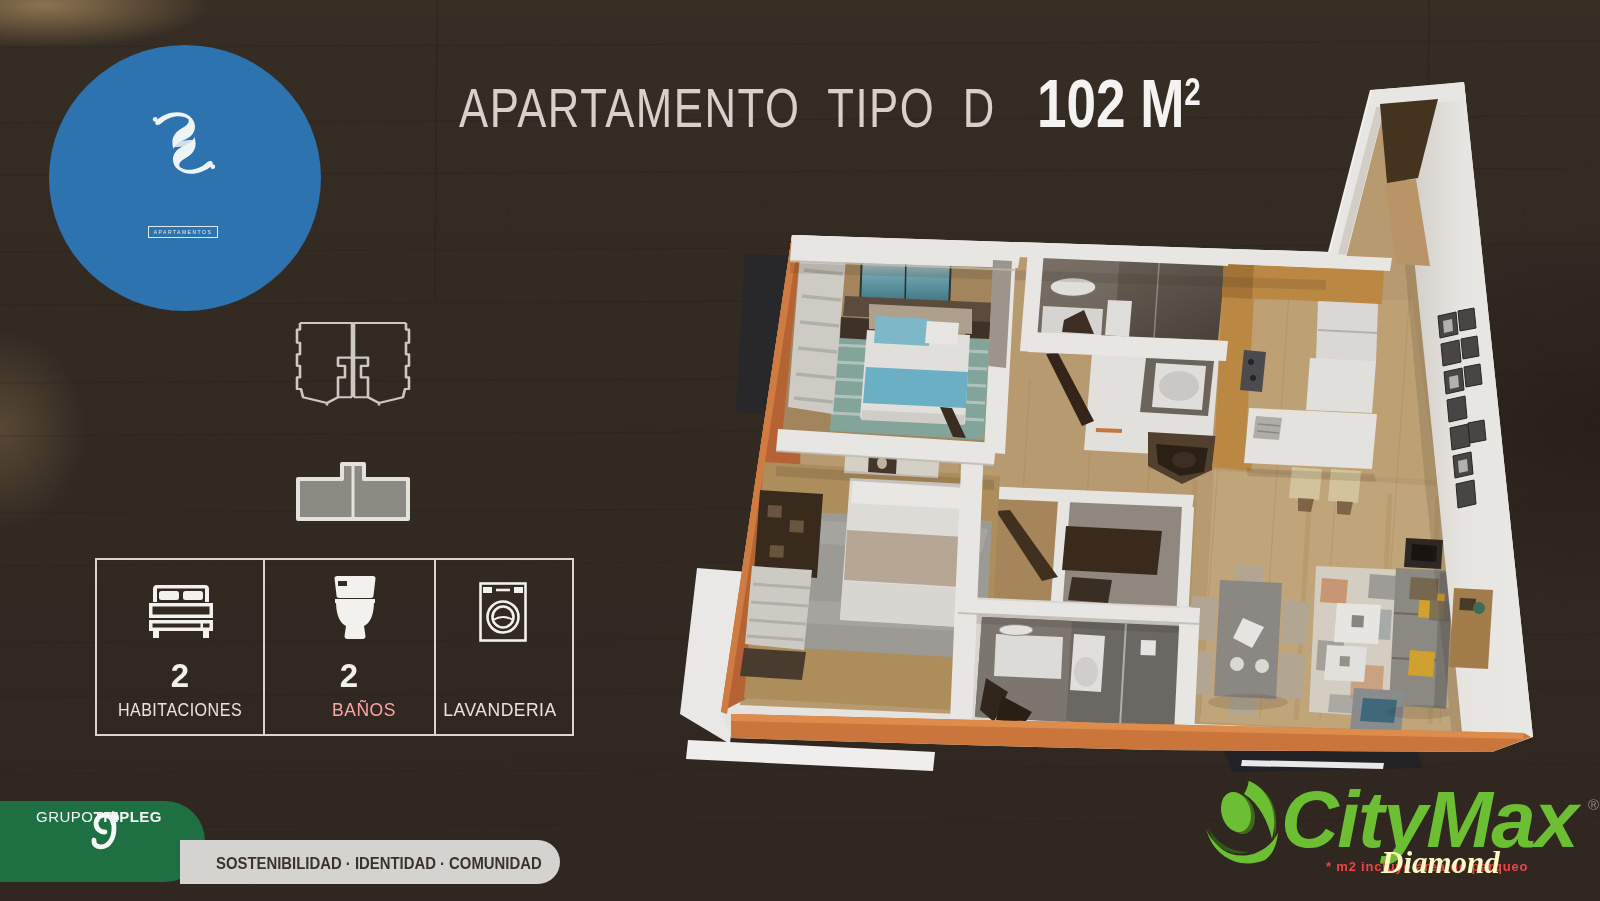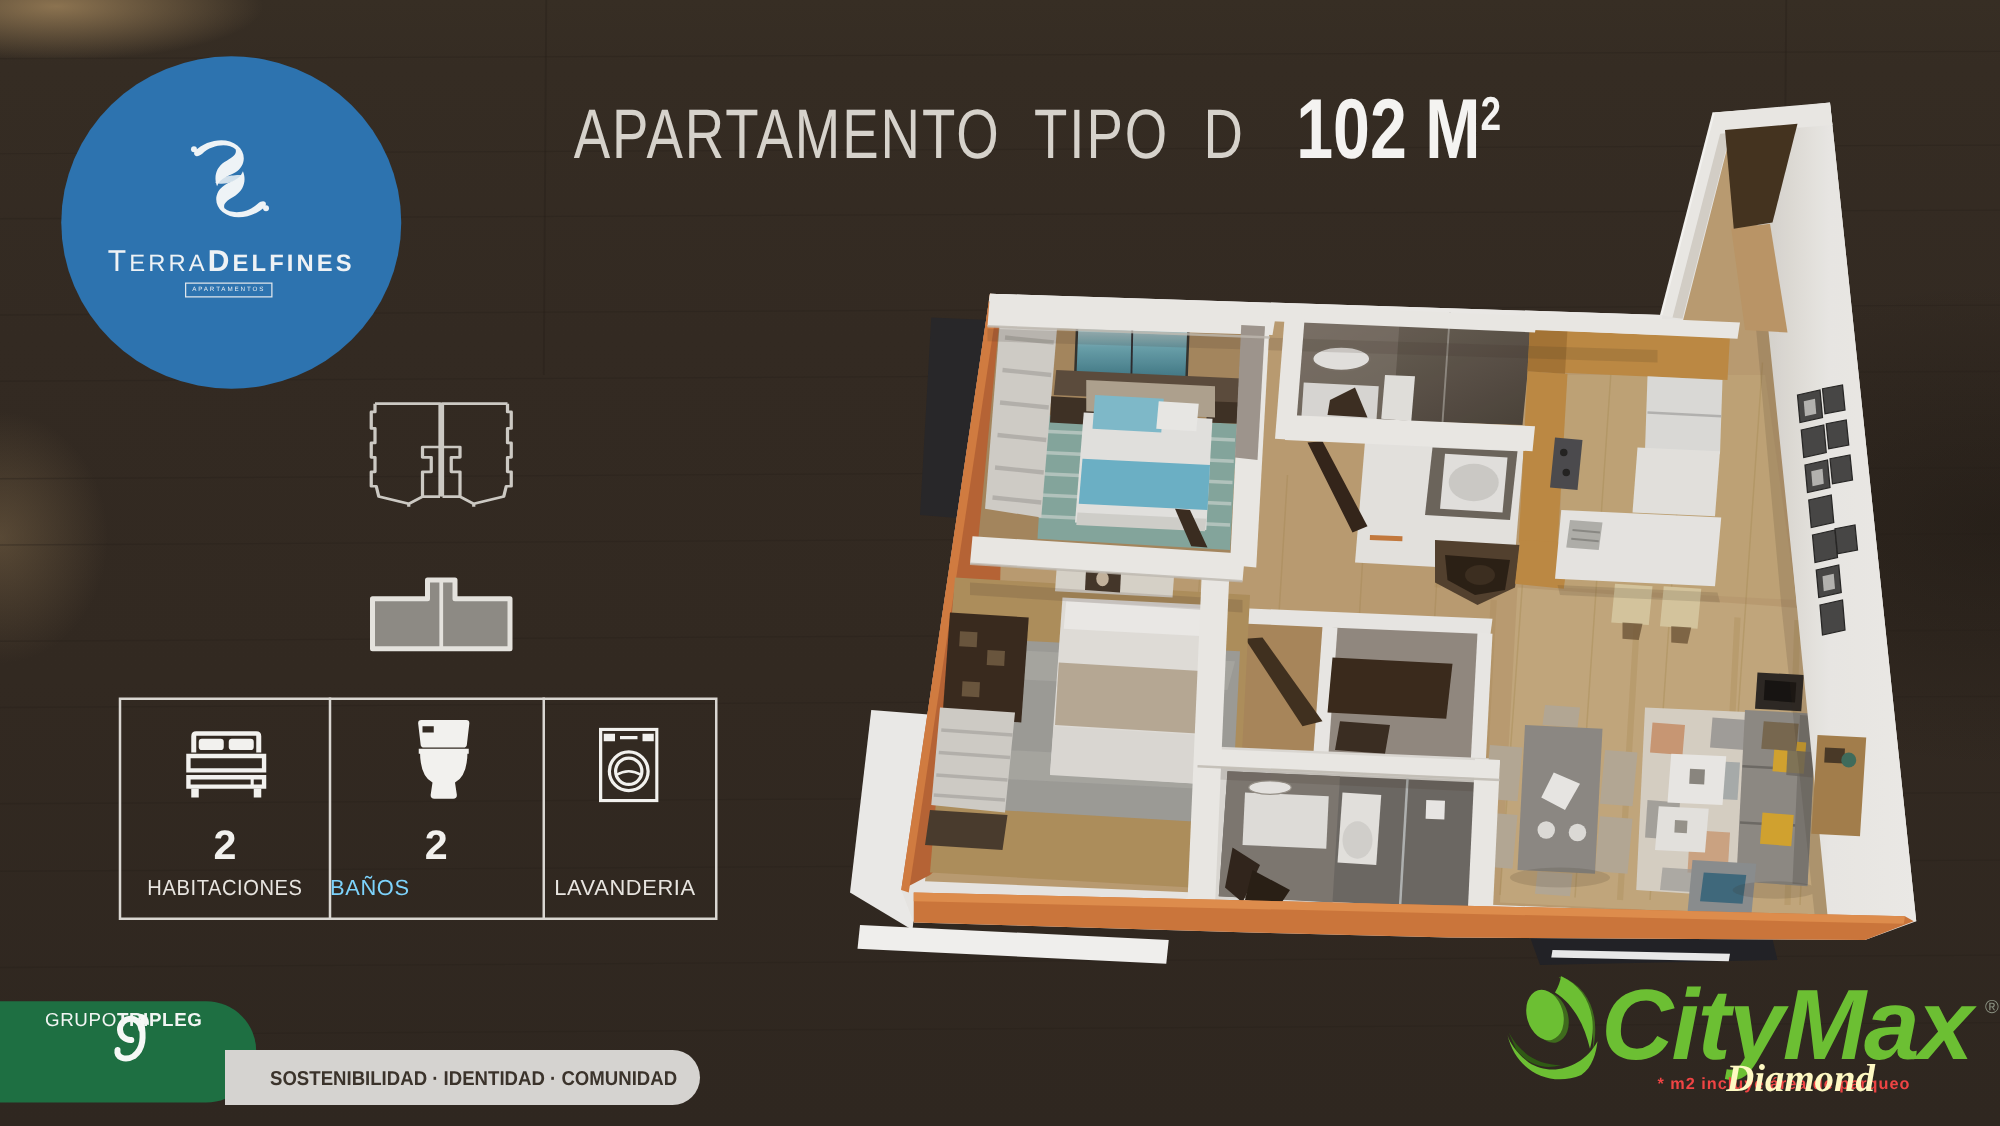--- a/index.html
+++ b/index.html
@@ -47,22 +47,20 @@
   <svg class="abs" style="left:150px;top:110px" width="68" height="66" viewBox="0 0 92 88">
     <g fill="#eef3f6">
       <path d="M8,14 C20,2 42,-2 54,8 C64,16 63,30 52,37 C44,42 36,42 32,52 C28,42 31,32 40,26 C48,21 54,18 52,12 C44,5 26,7 16,17 C10,22 5,19 8,14 z"></path>
       <path d="M84,74 C72,86 50,90 38,80 C28,72 29,58 40,51 C48,46 56,46 60,36 C64,46 61,56 52,62 C44,67 38,70 40,76 C48,83 66,81 76,71 C82,66 87,69 84,74 z"></path>
       <circle cx="7" cy="12" r="3.2"></circle>
       <circle cx="85" cy="76" r="3.2"></circle>
       <path d="M30,48 C36,40 54,40 60,40 C55,47 38,52 30,48z" opacity=".85"></path>
     </g>
   </svg>
 
-  <div class="abs" style="left:49px;top:196px;width:272px;text-align:center;color:#eef2f5;
-     font-size:24px;letter-spacing:2.5px;"><span>T<span style="font-size:19px">ERRA</span></span><span style="font-weight:700">D<span style="font-size:19px">ELFINES</span></span></div>
 
   <div class="abs" style="left:148px;top:226px;width:68px;height:10px;border:1px solid #dfe6ec;
      color:#e8edf2;font-size:5px;text-align:center;line-height:10px;letter-spacing:1.5px;">APARTAMENTOS</div>
 
   <div class="abs" style="left:459px;top:64px;white-space:nowrap;color:#d6d2cb;font-size:56px;
       letter-spacing:2px;transform:scaleX(0.78);transform-origin:0 0;">APARTAMENTO&nbsp; TIPO&nbsp; D&nbsp;&nbsp; <span style="color:#f4f3f1;font-weight:700;font-size:68px;letter-spacing:0px">102 M<span style="font-size:38px;vertical-align:22px">2</span></span></div>
 
   <svg class="abs" style="left:293px;top:318px" width="120" height="104" viewBox="0 0 120 126" preserveAspectRatio="none">
     <g fill="none" stroke="#ccc9c3" stroke-width="2.6" stroke-linejoin="round">
       <path d="M7,6 L59,6 L59,48 L45,48 L45,58 L52,58 L52,72 L45,72 L45,96 L34,103 L34,106 M59,6 L59,96
@@ -105,21 +103,21 @@
     <g fill="#f2f1ee">
       <path d="M5,1 h36 q2.5,0 2.5,2.5 l-2,17 q0,2.5 -3,2.5 h-31 q-3,0 -3,-2.5 l-2,-17 Q2.5,1 5,1 z"></path>
       <rect x="6" y="6" width="9" height="5" fill="#332a22"></rect>
       <path d="M4,26 h38 q0,20 -10,25 l1.5,10 q0,3 -3,3 h-15 q-3,0 -3,-3 l1.5,-10 q-10,-5 -10,-25 z"></path>
       <rect x="3" y="24" width="40" height="4"></rect>
     </g>
   </svg>
 
   <div class="abs" style="left:264px;top:657px;width:170px;text-align:center;color:#f2f1ee;font-size:33px;font-weight:700;">2</div>
 
-  <div class="abs" style="left:264px;top:700px;width:200px;color:#7dd3fc;font-size:17.5px;letter-spacing:0.5px;">BAÑOS</div>
+  <div class="abs" style="left:264px;top:700px;width:200px;text-align:center;color:#fca5a5;font-size:17.5px;letter-spacing:0.5px;">BAÑOS</div>
 
   <svg class="abs" style="left:479px;top:582px" width="48" height="60" viewBox="0 0 48 60">
     <g fill="none" stroke="#f2f1ee" stroke-width="2.6">
       <rect x="1.5" y="1.5" width="45" height="57" fill="#332a22"></rect>
       <rect x="4" y="5" width="9" height="6" fill="#f2f1ee" stroke="none"></rect>
       <rect x="35" y="5" width="9" height="6" fill="#f2f1ee" stroke="none"></rect>
       <line x1="17" y1="8" x2="31" y2="8"></line>
       <circle cx="24" cy="35" r="15.5"></circle>
       <circle cx="24" cy="35" r="10.5"></circle>
       <path d="M14,38 q10,-6 20,0" stroke-width="2"></path>

